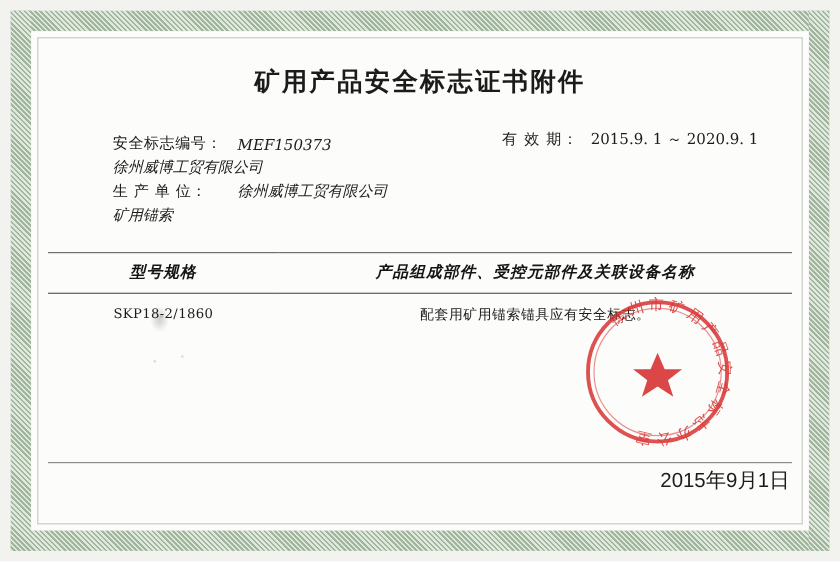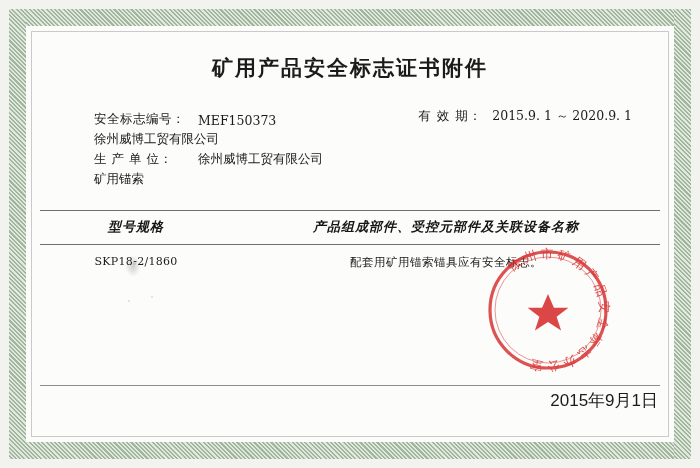--- a/index.html
+++ b/index.html
@@ -97,20 +97,21 @@
     font-size: 12.5px;
   }
   .meta-label {
     width: 104px;
     letter-spacing: 0.5px;
     font-family: "DejaVu Serif", "Liberation Serif", serif;
   }
   .meta-value {
     font-family: "DejaVu Serif", "Liberation Serif", serif;
     font-size: 12.5px;
+    font-style: italic;
   }
   .validity {
     position: absolute;
     right: 28px;
     top: 0;
     font-size: 12.5px;
     font-family: "DejaVu Serif", "Liberation Serif", serif;
     white-space: nowrap;
   }
   .validity .v-label { margin-right: 10px; letter-spacing: 1px; }

